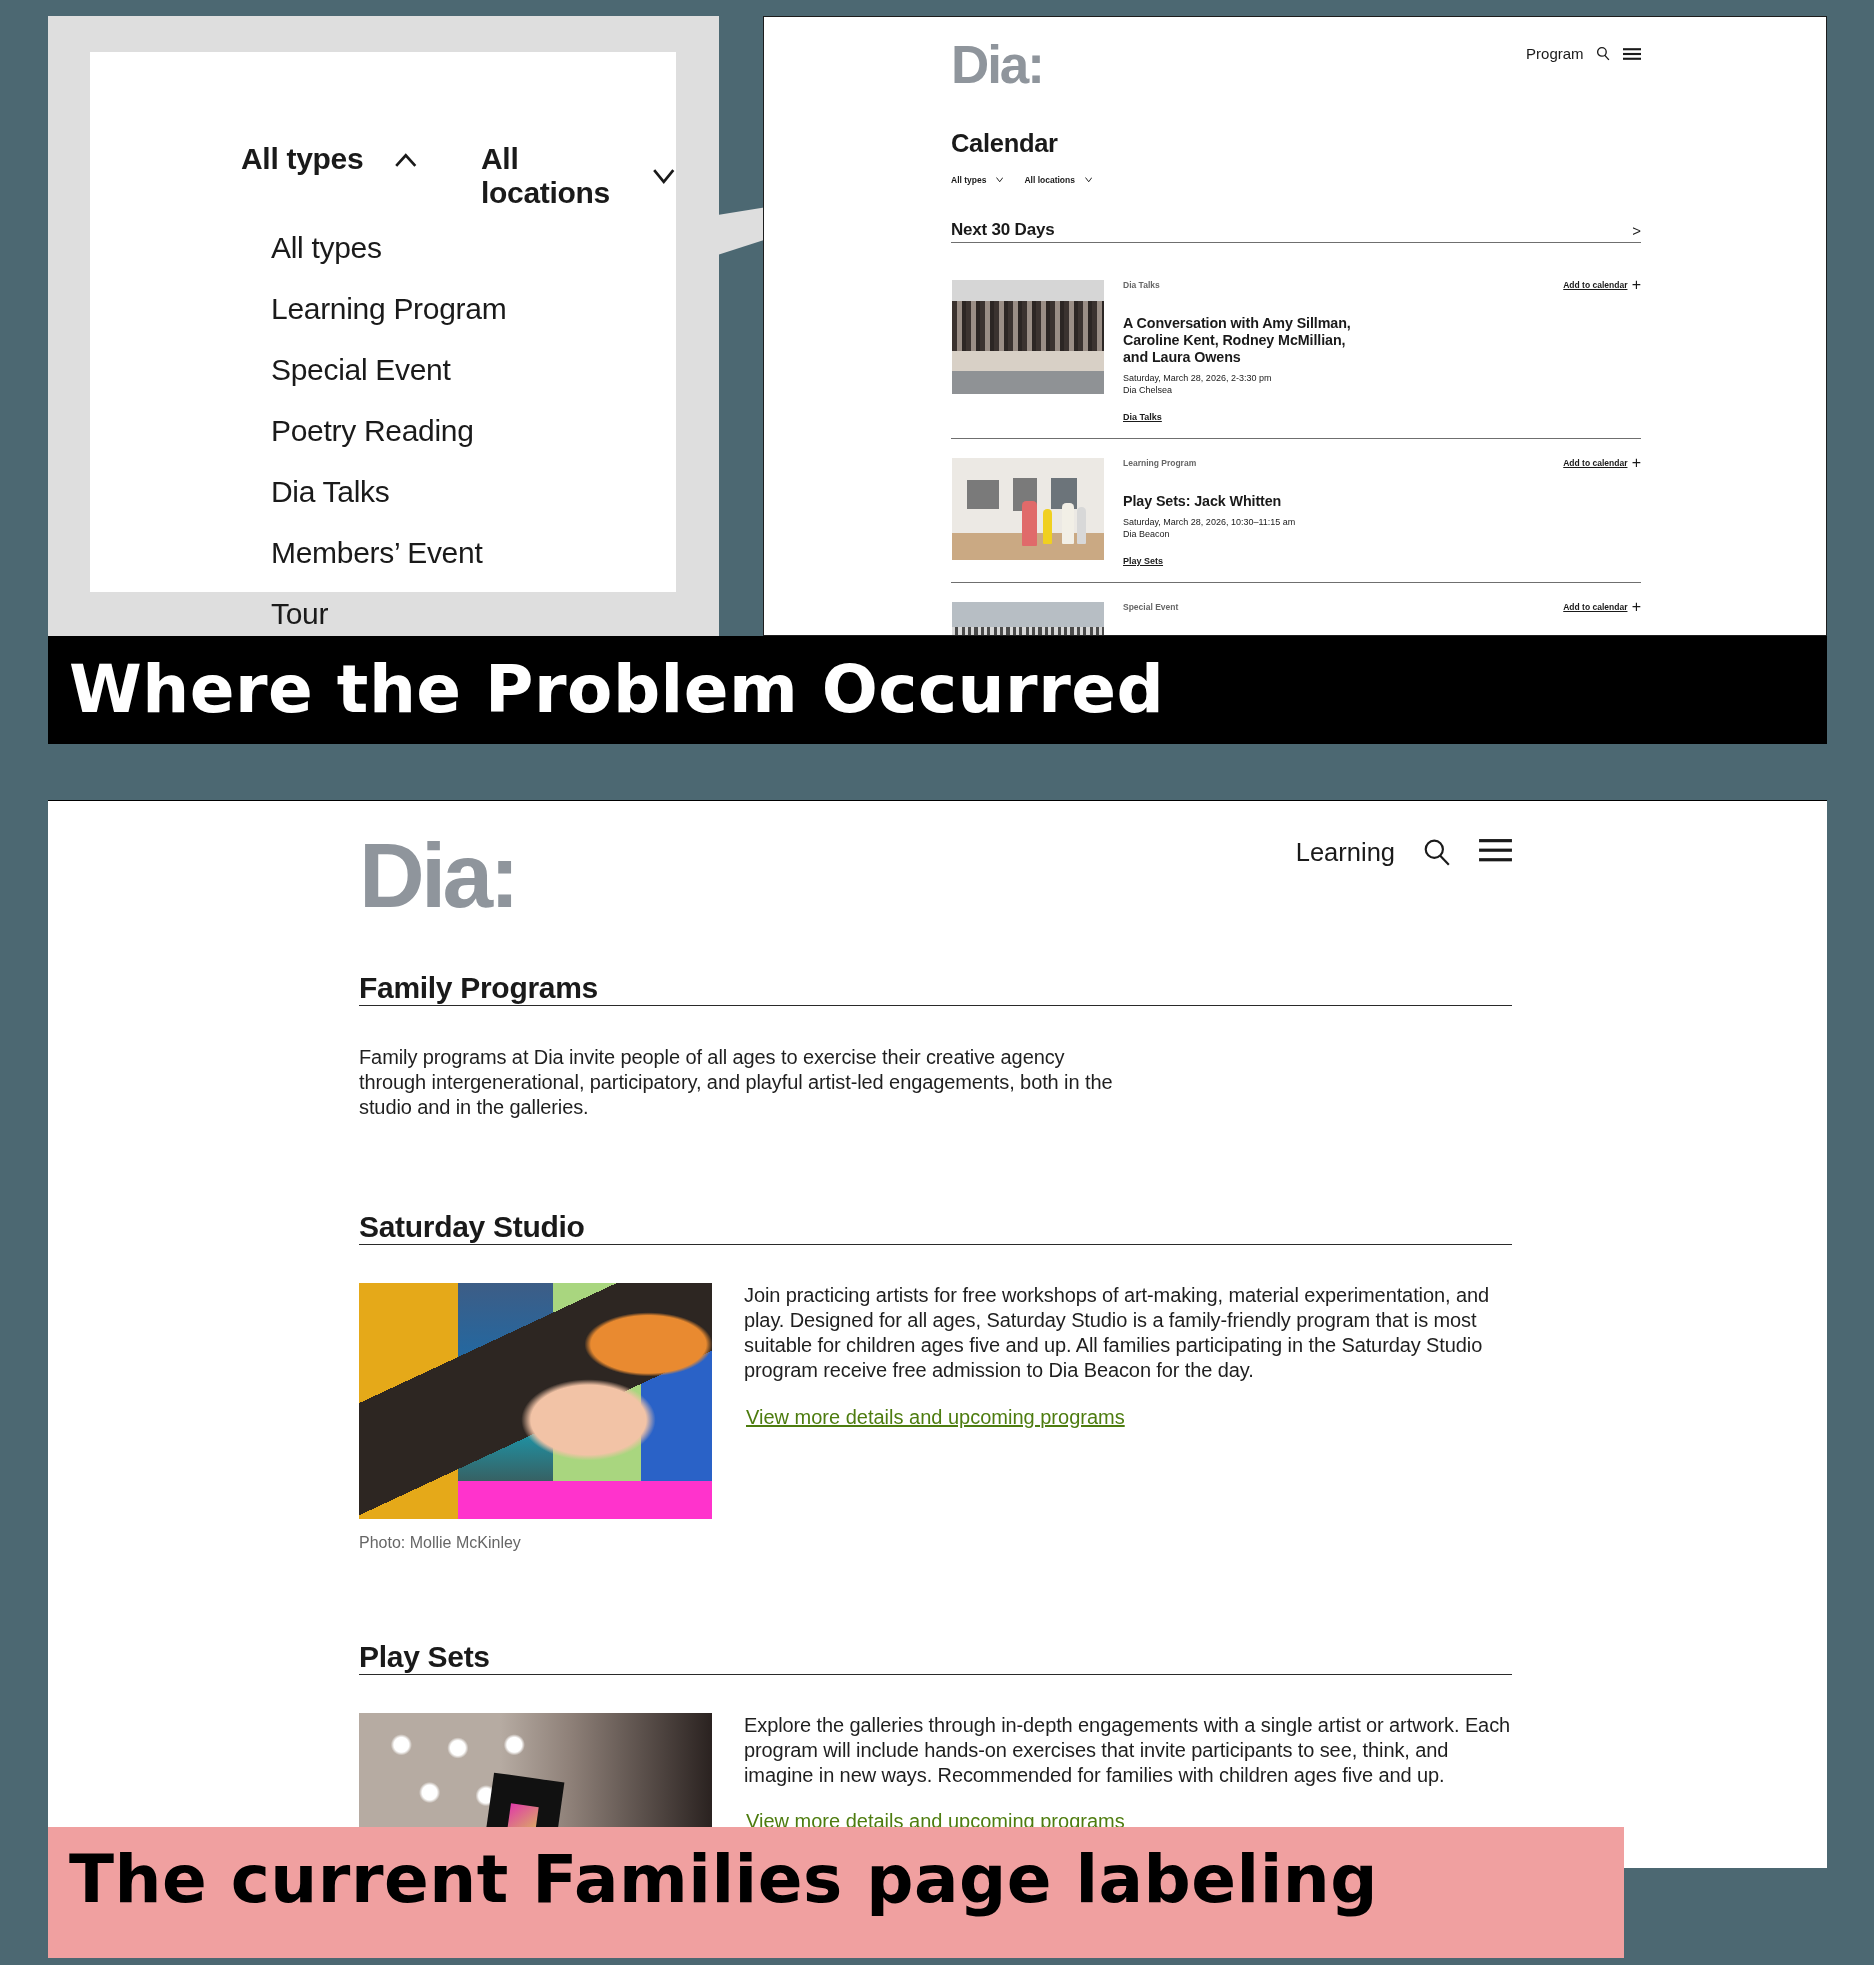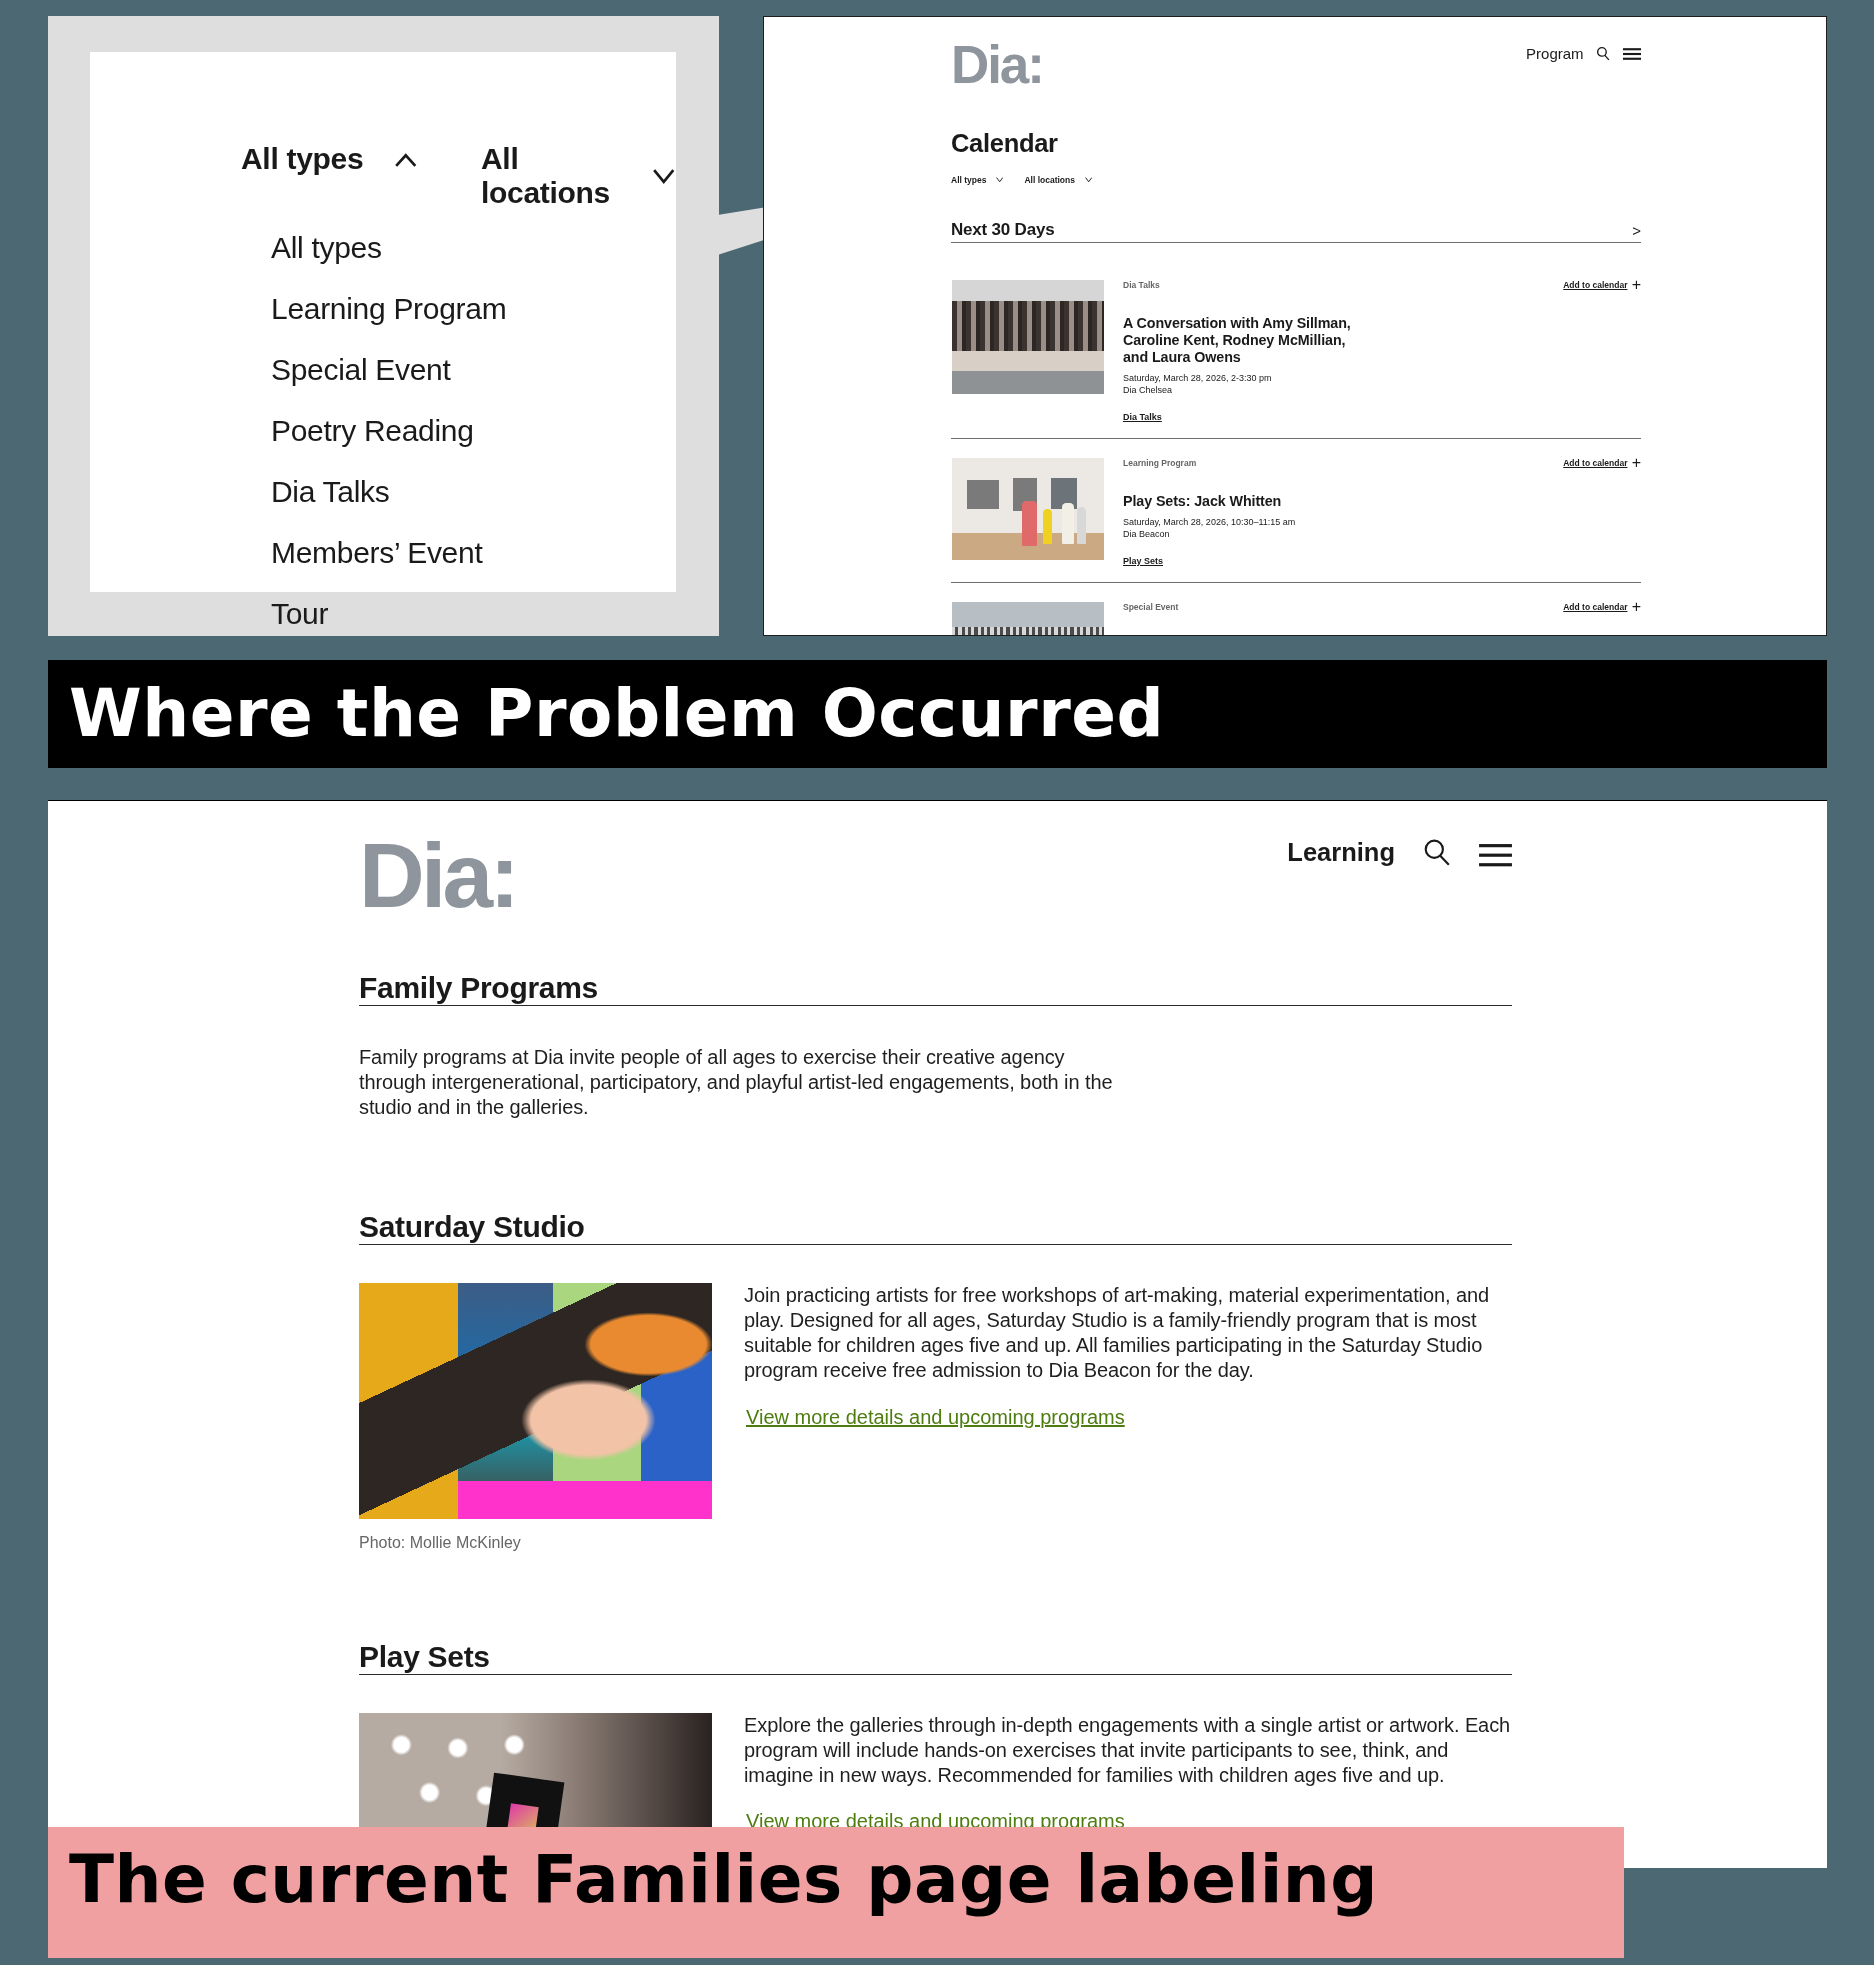--- a/index.html
+++ b/index.html
@@ -112,21 +112,21 @@
   .thumb-family .art { position: absolute; background: #7a7a7a; }
   .thumb-family .fig { position: absolute; border-radius: 4.2px 4.2px 1.1px 1.1px; }
   .thumb-hudson {
     background:
       linear-gradient(to bottom, #b7bec4 0 22%, transparent 22%),
       repeating-linear-gradient(90deg, #d8d8d8 0 3.2px, #4a4a4a 3.2px 6.4px);
   }
 
   
   #banner-problem {
-    left: 48px; top: 660px; width: 1779px; height: 108px;
+    left: 48px; top: 636px; width: 1779px; height: 108px;
     background: #000000; color: #ffffff;
     font-family: "DejaVu Sans", sans-serif; font-weight: bold;
     font-size: 66px; letter-spacing: 0.5px;
     padding-left: 21px; line-height: 108px;
   }
 
   
   #families-page {
     left: 48px; top: 800px; width: 1779px; height: 1068px;
     background: #ffffff;
@@ -134,23 +134,22 @@
     overflow: hidden;
   }
   .fam-inner { position: absolute; left: 311px; top: 0; width: 1153px; }
   .fam-logo {
     position: absolute; left: 0; top: 26.6px;
     font-size: 91px; font-weight: bold; color: #8f959c; letter-spacing: -3.7px;
     line-height: 96px;
   }
   .fam-nav {
     position: absolute; right: 0; top: 37px;
-    display: flex; align-items: flex-end; gap: 28px;
+    display: flex; align-items: flex-start; gap: 28px;
     font-size: 25.5px;
-    font-weight: bold;
   }
   .fam-nav svg { display: block; }
   .fam-section-h {
     position: absolute; left: 0; width: 1153px;
     border-bottom: 1.6px solid #2a2a2a; padding-bottom: 0;
     font-size: 30px; font-weight: bold; letter-spacing: -0.3px;
   }
   .fam-para {
     position: absolute; font-size: 20px; line-height: 25px; color: #1f1f1f;
     letter-spacing: -0.1px;

